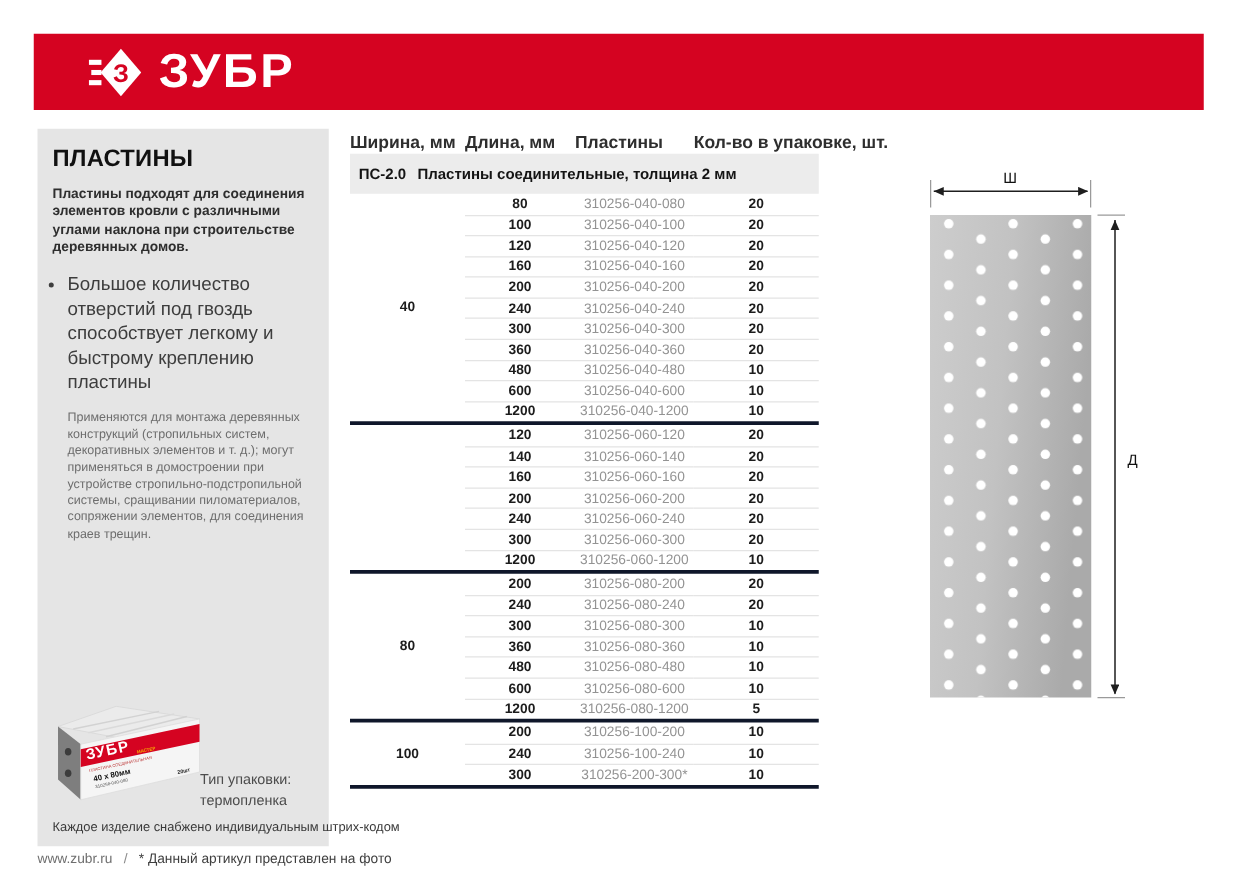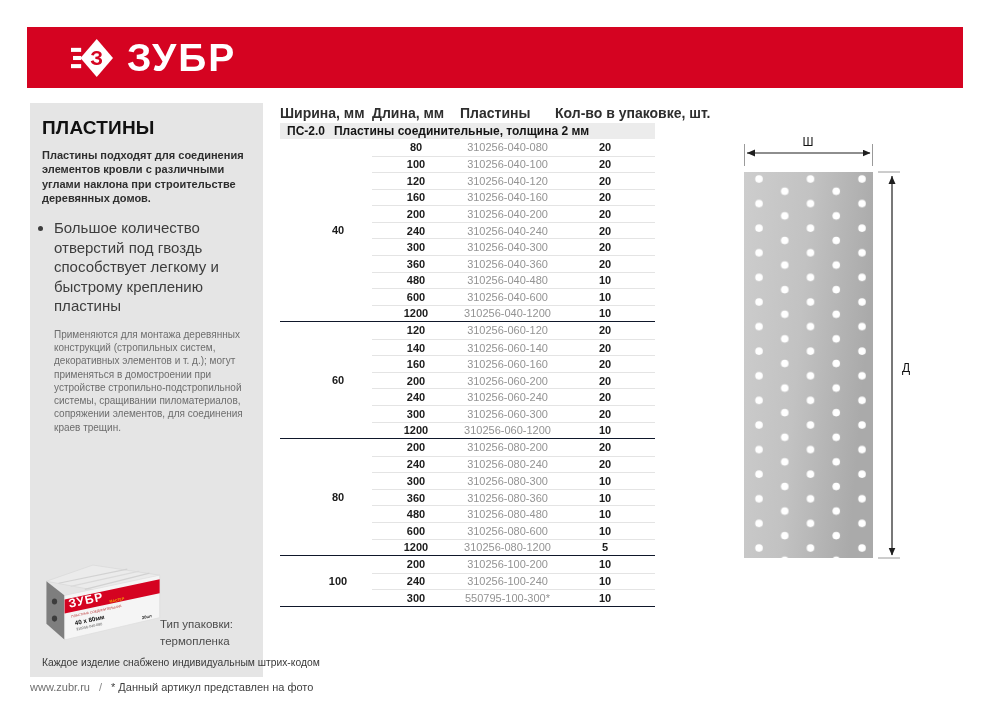--- a/index.html
+++ b/index.html
@@ -23,28 +23,28 @@
 
   
   .footer{position:absolute;left:30px;top:681px;font-size:11px;color:#3f3f3f;display:flex;gap:9px;align-items:baseline;}
   .footer .site{color:#6e6e6e;}
   .footer .sep{color:#8a8a8a;}
 
   
   .spec-table{position:absolute;left:280px;top:103px;width:375px;}
   .thead{display:grid;grid-template-columns:92px 88px 95px 100px;height:19px;align-items:center;margin-bottom:1px;}
   .thead span{font-size:14px;font-weight:bold;color:#2e2e2e;text-align:left;white-space:nowrap;}
-  .band{height:16px;background:#ececec;display:flex;align-items:center;font-weight:bold;font-size:12px;color:#141414;padding-left:7px;gap:9px;}
-  .tgroup{position:relative;border-bottom:1px solid #0f172a;}
+  .band{height:32px;background:#ececec;display:flex;align-items:center;font-weight:bold;font-size:12px;color:#141414;padding-left:7px;gap:9px;}
+  .tgroup{position:relative;border-bottom:3px solid #0f172a;}
   .trow{display:grid;grid-template-columns:92px 88px 95px 100px;height:16.57px;}
   .td{display:flex;align-items:center;justify-content:center;font-size:11px;height:100%;box-sizing:border-box;}
   .trow:not(.first) .td:not(.c1){border-top:1px solid #e4e4e4;}
   .td.b{font-weight:bold;color:#1c1c1c;}
   .td.g{color:#939393;font-weight:normal;}
-  .glabel{position:absolute;left:12px;top:0;bottom:0;width:92px;display:flex;align-items:center;justify-content:center;font-size:11px;font-weight:bold;color:#1c1c1c;}
+  .glabel{position:absolute;left:0;top:0;bottom:0;width:92px;display:flex;align-items:center;justify-content:center;font-size:11px;font-weight:bold;color:#1c1c1c;}
 
   
   .diagram{position:absolute;left:730px;top:132px;}
 </style>
 </head>
 <body>
 
 <div class="banner">
   <div class="logo">
     <svg width="42" height="40" viewBox="0 0 62 56">
@@ -223,21 +223,20 @@
           <div class="td c2 b">300</div>
           <div class="td c3 g">310256-060-300</div>
           <div class="td c4 b">20</div>
         </div>
         <div class="trow">
           <div class="td c1"></div>
           <div class="td c2 b">1200</div>
           <div class="td c3 g">310256-060-1200</div>
           <div class="td c4 b">10</div>
         </div>
-        <div class="glabel">60</div>
       </div>
       <div class="tgroup">
         <div class="trow first">
           <div class="td c1"></div>
           <div class="td c2 b">200</div>
           <div class="td c3 g">310256-080-200</div>
           <div class="td c4 b">20</div>
         </div>
         <div class="trow">
           <div class="td c1"></div>
@@ -286,21 +285,21 @@
         </div>
         <div class="trow">
           <div class="td c1"></div>
           <div class="td c2 b">240</div>
           <div class="td c3 g">310256-100-240</div>
           <div class="td c4 b">10</div>
         </div>
         <div class="trow">
           <div class="td c1"></div>
           <div class="td c2 b">300</div>
-          <div class="td c3 g">550795-100-300*</div>
+          <div class="td c3 g">310256-200-300*</div>
           <div class="td c4 b">10</div>
         </div>
         <div class="glabel">100</div>
       </div>
     </div>
 </div>
 
 <svg class="diagram" width="190" height="445" viewBox="0 0 190 445">
   <defs>
     <linearGradient id="plateg" x1="0" y1="0" x2="1" y2="0.25">

